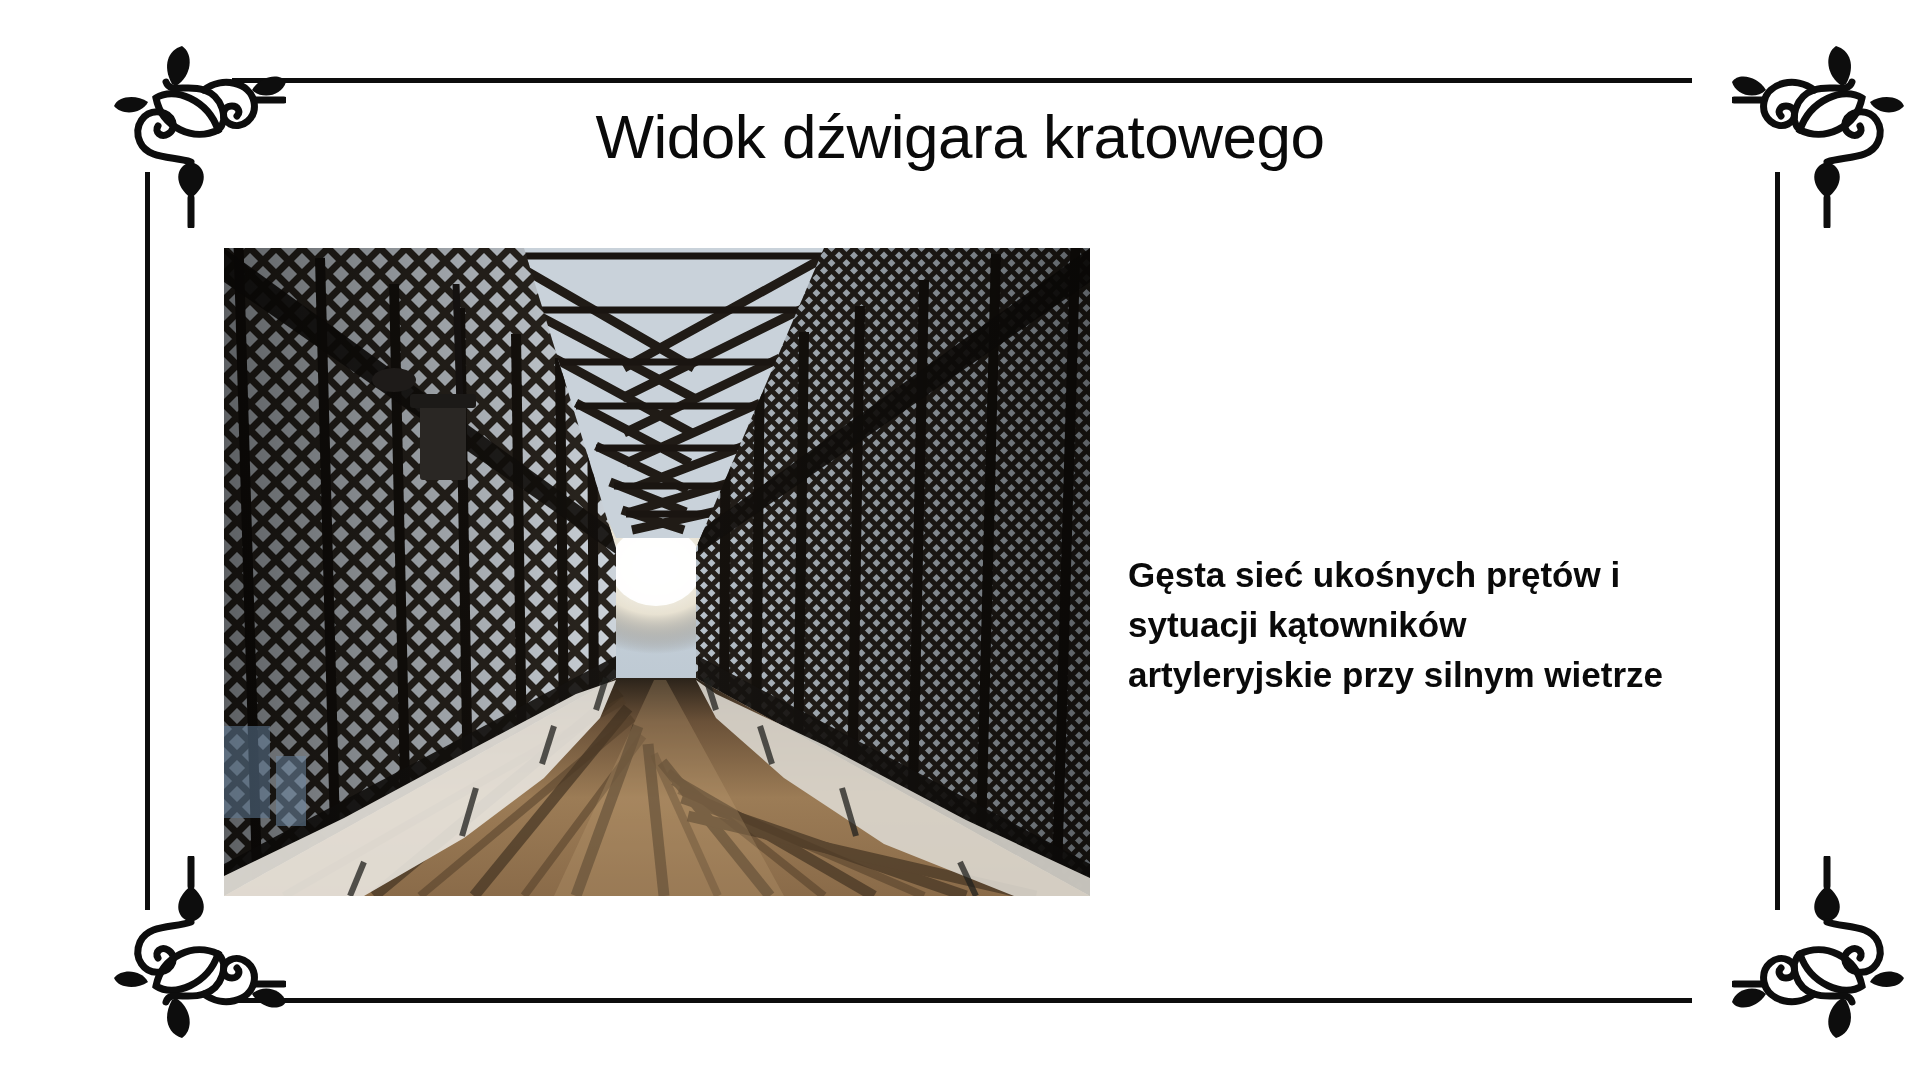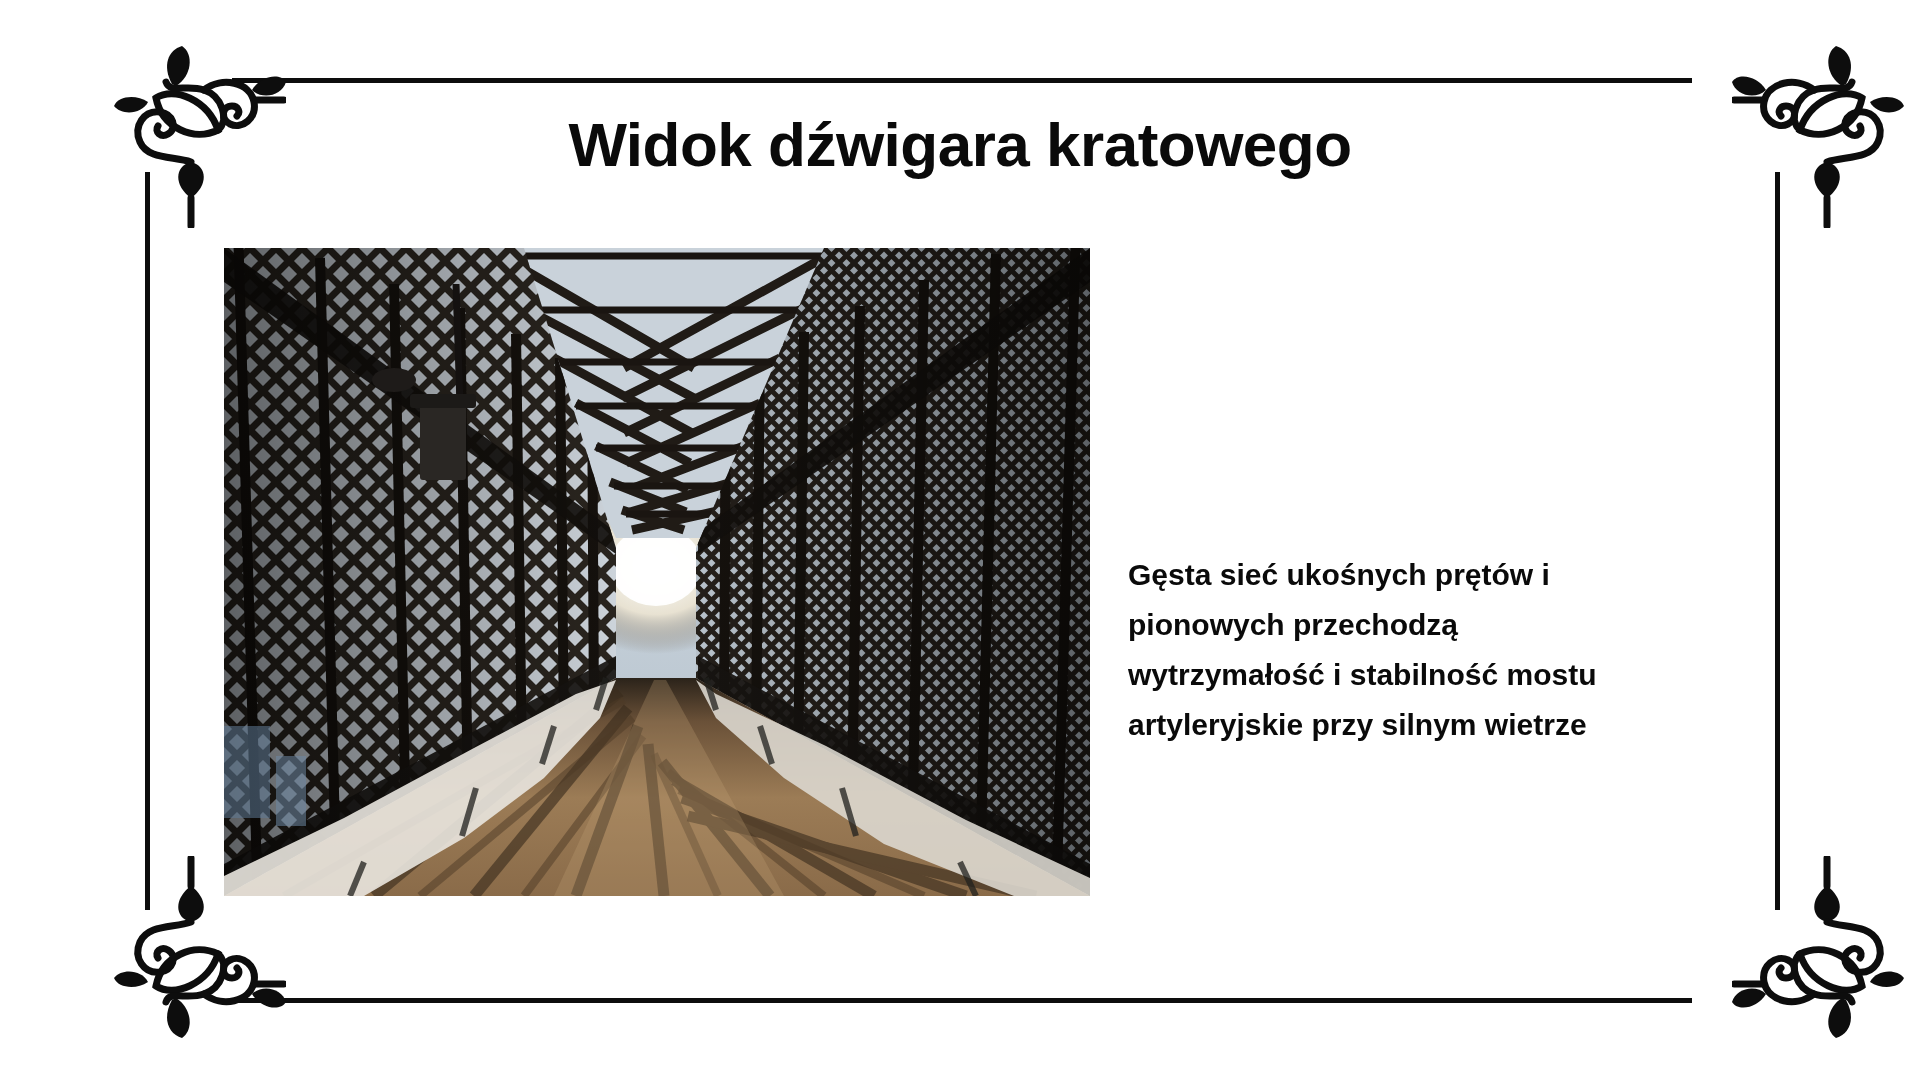--- a/index.html
+++ b/index.html
@@ -38,25 +38,25 @@
   .corner svg { width: 100%; height: 100%; display: block; }
   .corner-tl { left: 96px;   top: 38px;  }
   .corner-tr { left: 1732px; top: 38px;  transform: scaleX(-1); }
   .corner-bl { left: 96px;   top: 856px; transform: scaleY(-1); }
   .corner-br { left: 1732px; top: 856px; transform: scale(-1,-1); }
 
   
   #title {
     position: absolute;
     left: 220px;
-    top: 112px;
+    top: 104px;
     width: 1480px;
     text-align: center;
     font-size: 62px;
-    font-weight: bold;
+    font-weight: normal;
     color: #0a0a0a;
     letter-spacing: -0.5px;
     line-height: 1.05;
     white-space: nowrap;
   }
 
   
   #photo {
     position: absolute;
     left: 224px;
@@ -67,21 +67,21 @@
     background: #1b1914;
   }
   #photo svg { display: block; width: 100%; height: 100%; }
 
   
   #body-text {
     position: absolute;
     left: 1128px;
     top: 550px;
     width: 610px;
-    font-size: 30px;
+    font-size: 35px;
     font-weight: bold;
     color: #0a0a0a;
     line-height: 50px;
   }
   #body-text .ln { display: block; white-space: nowrap; }
 </style>
 </head>
 <body>
 
 <div id="slide">
@@ -329,18 +329,17 @@
           <rect x="52" y="508" width="30" height="70" fill="#6d88a4"></rect>
         </g>
 
         <rect width="866" height="648" fill="none"></rect>
       </g>
     </svg>
   </div>
 
   <div id="body-text">
     <span class="ln">Gęsta sieć ukośnych prętów i</span>
-    <span class="ln">pionowych przechodzą</span>
-    <span class="ln">wytrzymałość i stabilność mostu</span>
+    <span class="ln">sytuacji kątowników</span>
     <span class="ln">artyleryjskie przy silnym wietrze</span>
   </div>
 
 </div>
 
 </body></html>

